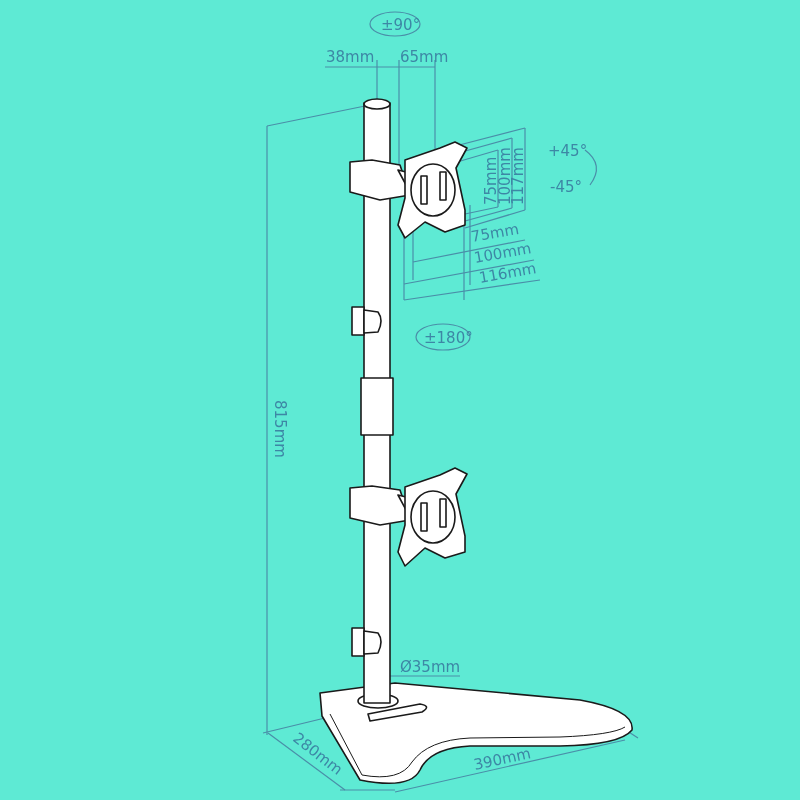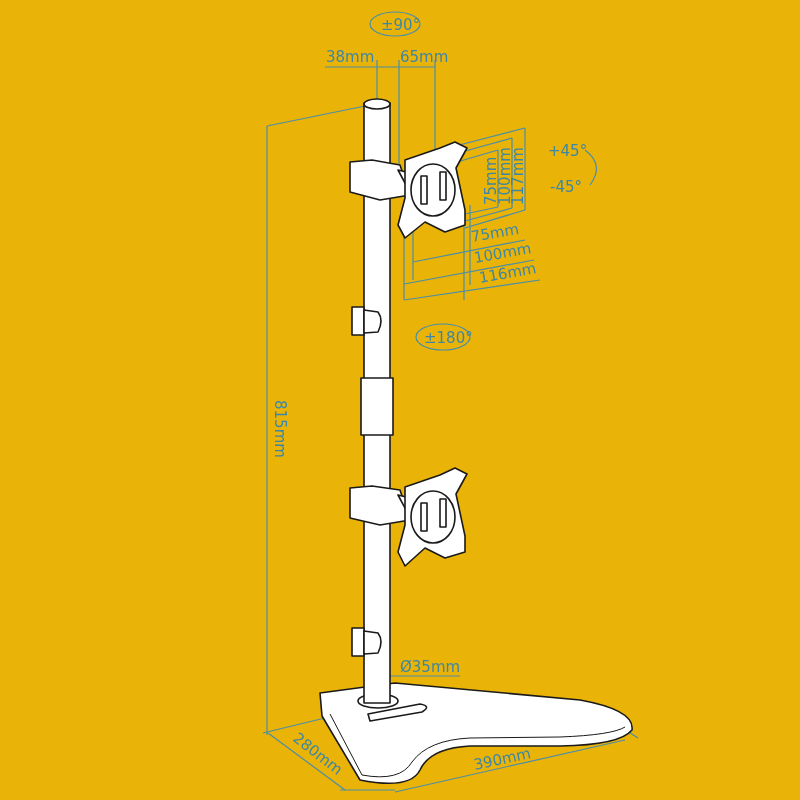--- a/index.html
+++ b/index.html
@@ -1,16 +1,16 @@
 <!DOCTYPE html>
 <html><head>
 <meta charset="utf-8">
 <style>
   html, body { margin: 0; padding: 0; background: #ffffff; }
-  #stage { position: relative; width: 800px; height: 800px; background: #eab308; overflow: hidden; }
+  #stage { position: relative; width: 800px; height: 800px; background: #5eead4; overflow: hidden; }
   svg { position: absolute; left: 0; top: 0; }
   .dim { stroke: #4a8ea8; stroke-width: 1.2; fill: none; }
   .draw { stroke: #1a1a1a; stroke-width: 1.6; fill: #ffffff; stroke-linejoin: round; }
   .drawthin { stroke: #1a1a1a; stroke-width: 1; fill: none; }
   .lbl { font-family: "DejaVu Sans", sans-serif; fill: #3d87a5; font-size: 15px; }
 </style>
 </head>
 <body>
 
 <div id="stage">

